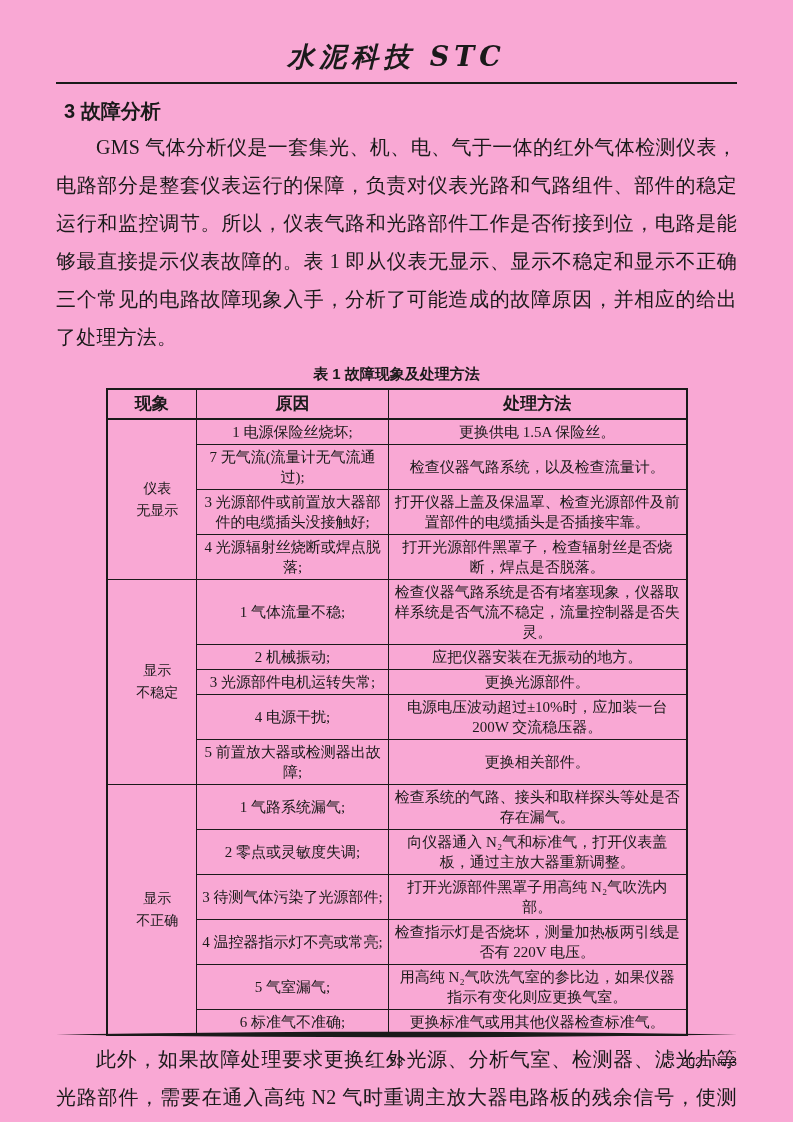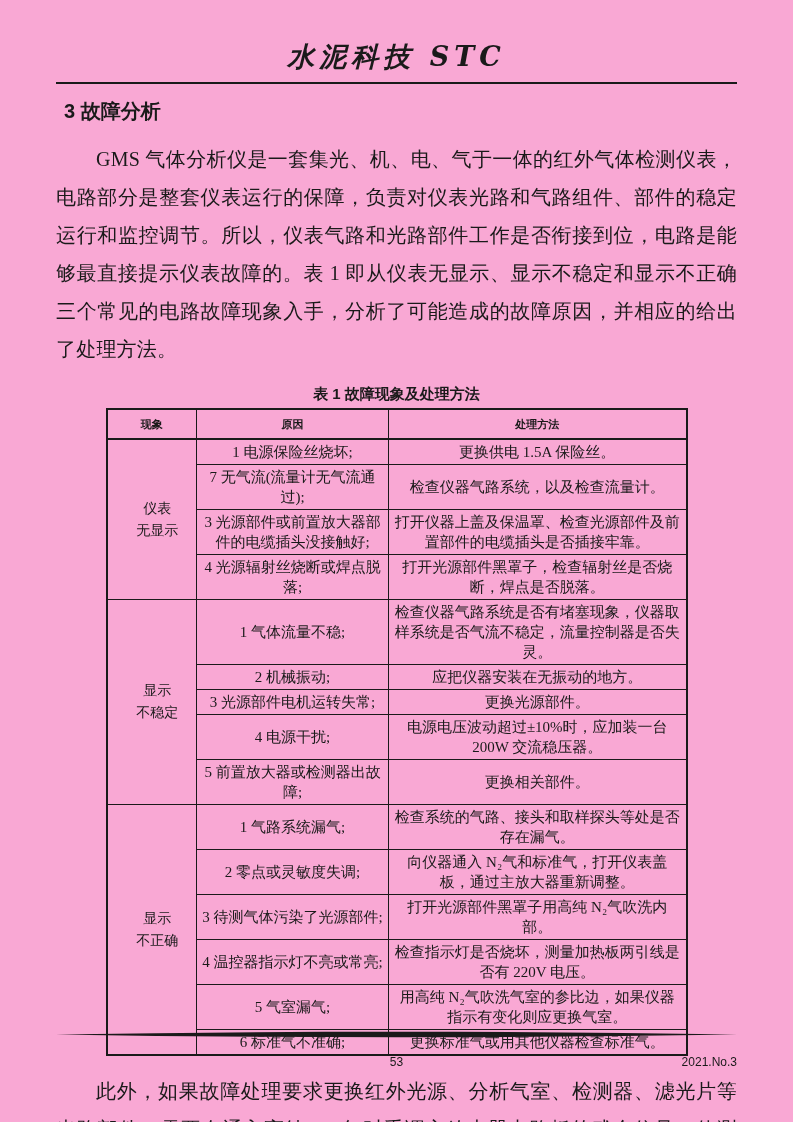--- a/index.html
+++ b/index.html
@@ -16,39 +16,39 @@
     font-size:27px; font-weight:bold; font-style:italic;
     letter-spacing:5px; line-height:34px; display:inline-block;
   }
   .header-rule { border-bottom:2px solid #1a1a1a; margin-top:8px; height:0; }
   .section-heading {
     font-family:"Liberation Sans","DejaVu Sans",sans-serif;
     font-size:20px; font-weight:bold; margin:14px 0 2px 8px; line-height:26px;
   }
   .para {
     font-size:20px; line-height:38px; text-align:justify;
-    text-indent:2em; margin:16px 0; letter-spacing:0.2px;
+    text-indent:2em; margin:4px 0; letter-spacing:0.2px;
   }
   .table-caption {
     font-family:"Liberation Sans","DejaVu Sans",sans-serif;
     font-size:15px; font-weight:bold; text-align:center;
     margin:8px 0 4px 0; line-height:20px;
   }
   table.fault-table {
     border-collapse:collapse; margin:0 auto; width:580px;
     table-layout:fixed; border:2px solid #1a1a1a;
   }
   .fault-table th, .fault-table td {
     border:1px solid #1a1a1a; font-size:15px; line-height:20px;
     padding:2px 5px; text-align:center; vertical-align:middle;
     overflow:hidden;
   }
   .fault-table thead th {
     font-family:"Liberation Sans","DejaVu Sans",sans-serif;
-    font-size:11px; font-weight:bold; padding:4px 18px;
+    font-size:17px; font-weight:bold; padding:4px 18px;
     border-bottom:2px solid #1a1a1a;
   }
   .fault-table td.phenom { white-space:pre-line; font-size:14px; line-height:22px;padding-left:16px; }
   .page-footer { position:absolute; left:56px; right:56px; bottom:52px; }
   .footer-divider { display:block; width:100%; height:9px; }
   .footer-meta {
     position:relative; margin-top:15px; text-align:center;
     font-family:"Liberation Sans","DejaVu Sans",sans-serif; font-size:12px;
     line-height:16px;
   }

